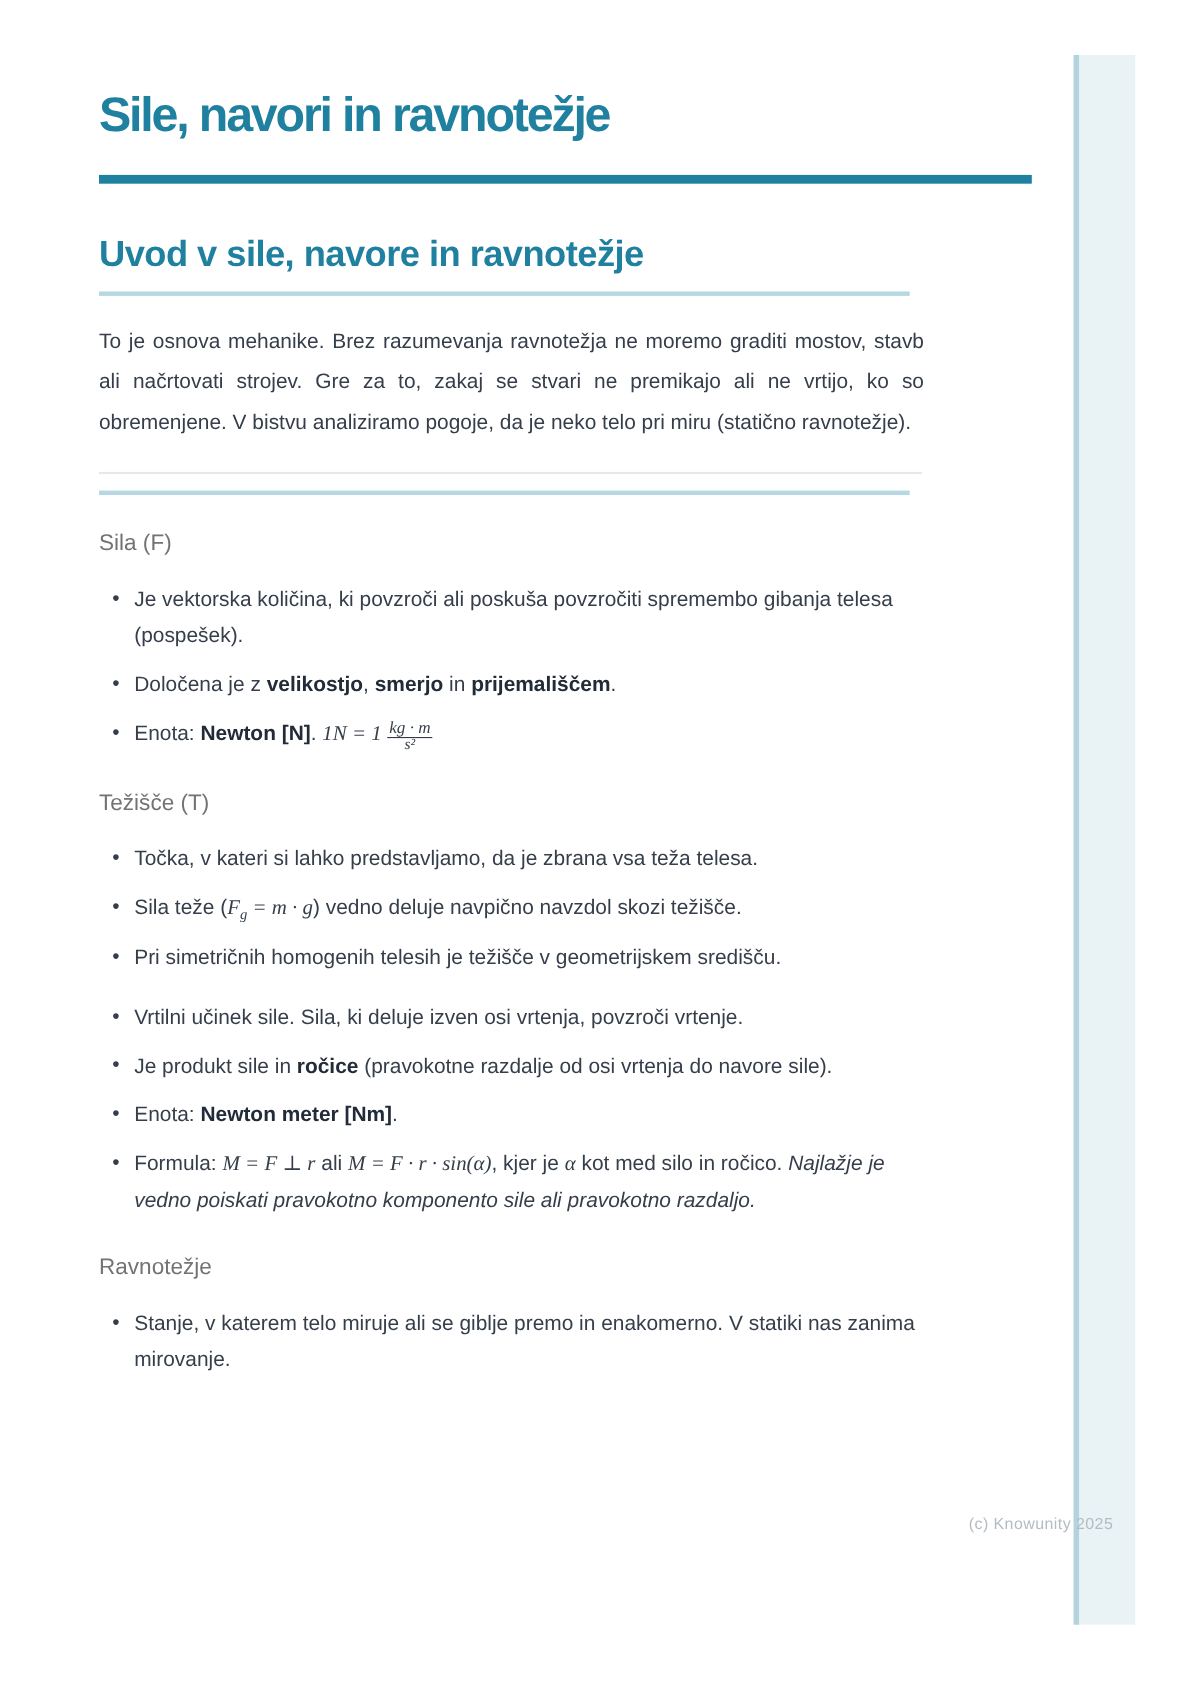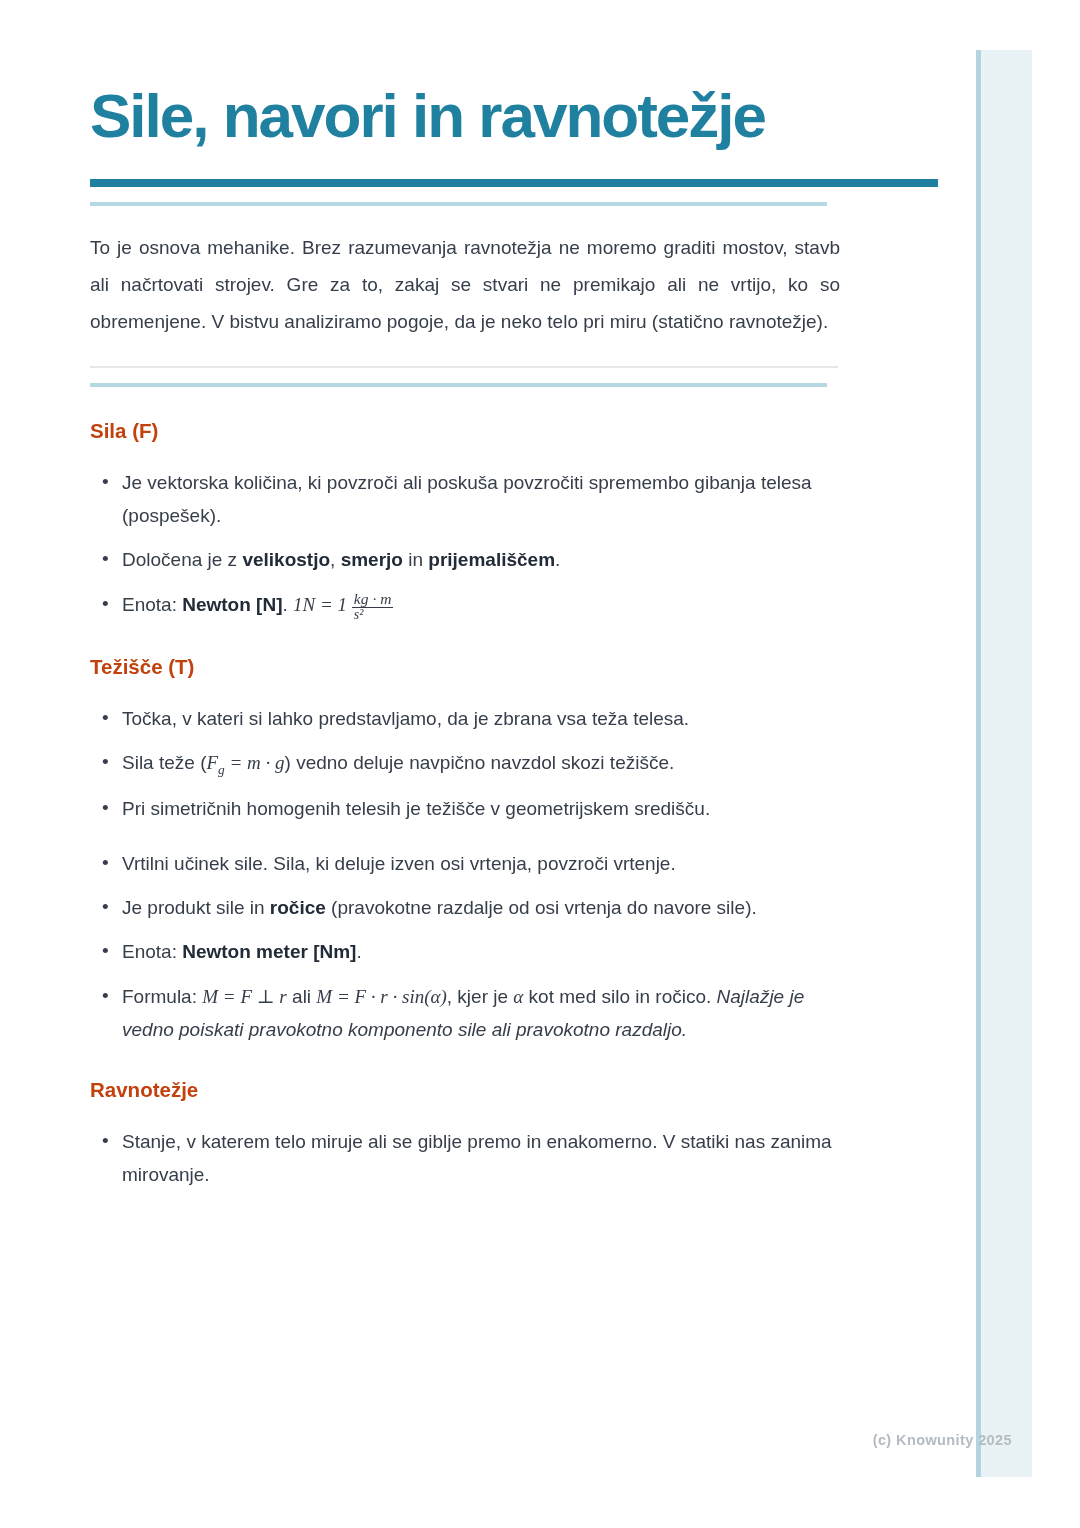--- a/index.html
+++ b/index.html
@@ -14,36 +14,35 @@
   .accent-bar {
     position: absolute;
     left: 976px; top: 50px;
     width: 51px; height: 1427px;
     background: var(--sidebar-fill, #e9f3f6);
     border-left: 5px solid var(--sidebar-edge, #b3d3df);
     z-index: 0;
   }
   .watermark {
     position: absolute;
-    top: 1432px; right: 68px;
+    top: 1378px; right: 68px;
     font-size: 14.5px;
     letter-spacing: 0.4px;
     color: var(--watermark, #b4bbc1);
     z-index: 2;
-    font-weight: bold;
   }
   .content {
     position: absolute;
     left: 90px; top: 0;
     width: 750px;
     z-index: 1;
   }
   h1.page-title {
     margin: 80px 0 0 0;
-    font-size: 62px;
+    font-size: 44px;
     line-height: 1.15;
     font-weight: 700;
     letter-spacing: -2px;
     color: var(--accent, #1f809f);
   }
   .title-rule {
     width: 848px; height: 8px;
     background: var(--accent, #1f809f);
     margin-top: 28px;
   }
@@ -69,22 +68,22 @@
   }
   .divider {
     width: 748px; height: 2px;
     background: var(--divider, #e8e8e8);
     margin-top: 26px;
   }
   h3.subsection-heading {
     margin: 31px 0 0 0;
     font-size: 20.5px;
     line-height: 1.25;
-    font-weight: 700;
-    color: #c2410c;
+    font-weight: 400;
+    color: #737373;
   }
   ul.bullet-list {
     list-style: none;
     margin: 22px 0 0 0;
     padding: 0;
   }
   li.bullet-item {
     position: relative;
     padding-left: 32px;
     font-size: 19px;
@@ -103,20 +102,21 @@
     font-family: "Liberation Serif", "DejaVu Serif", serif;
     font-style: italic;
   }
   .run-msub {
     font-size: 0.7em;
     vertical-align: -0.35em;
   }
   .frac {
     display: inline-block;
     vertical-align: -0.55em;
+    text-align: center;
     font-family: "Liberation Serif", "DejaVu Serif", serif;
     font-style: italic;
     font-size: 0.82em;
     line-height: 1.05;
   }
   .frac .num { display: block; padding: 0 2px; }
   .frac .den {
     display: block;
     border-top: 1.5px solid #333a46;
     padding: 0 2px;
@@ -128,20 +128,21 @@
 
 <div class="accent-bar"></div>
 
 <div class="watermark">(c) Knowunity 2025</div>
 
 <main class="content">
   <h1 class="page-title">Sile, navori in ravnotežje</h1>
   <div class="title-rule"></div>
   <div id="sections">
       <section class="doc-section">
+        <h2 class="section-heading">Uvod v sile, navore in ravnotežje</h2>
         <div class="h2-rule"></div>
         <p class="para">To je osnova mehanike. Brez razumevanja ravnotežja ne moremo graditi mostov, stavb ali načrtovati strojev. Gre za to, zakaj se stvari ne premikajo ali ne vrtijo, ko so obremenjene. V bistvu analiziramo pogoje, da je neko telo pri miru (statično ravnotežje).</p>
         <div class="divider"></div>
       </section>
       <section class="doc-section">
         <div class="h2-rule"></div>
         <h3 class="subsection-heading">Sila (F)</h3>
         <ul class="bullet-list">
           <li class="bullet-item"><span class="marker">•</span><span class="li-text"><span class="run-t">Je vektorska količina, ki povzroči ali poskuša povzročiti spremembo gibanja telesa (pospešek).</span></span></li>
           <li class="bullet-item"><span class="marker">•</span><span class="li-text"><span class="run-t">Določena je z </span><span class="run-b">velikostjo</span><span class="run-t">, </span><span class="run-b">smerjo</span><span class="run-t"> in </span><span class="run-b">prijemališčem</span><span class="run-t">.</span></span></li>

